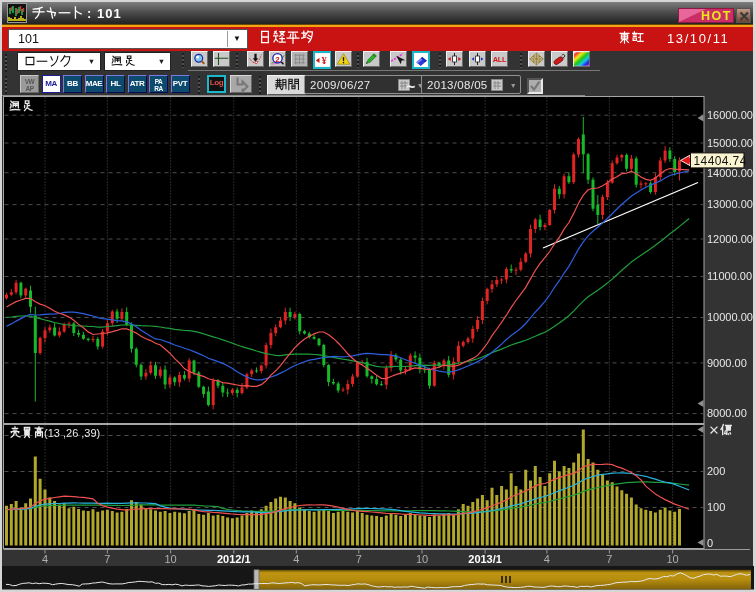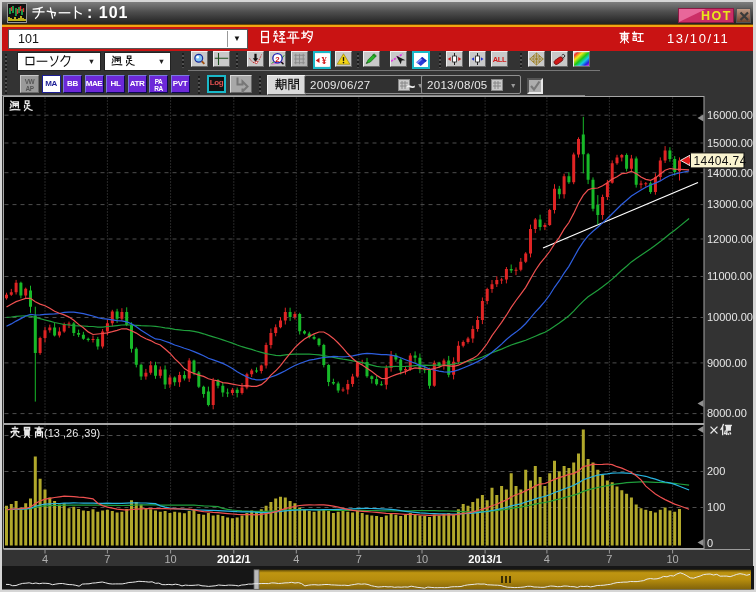--- a/index.html
+++ b/index.html
@@ -15,21 +15,21 @@
  font-size:12.5px;color:#111;line-height:18px;padding-left:9px}
 #combo .da{position:absolute;right:1px;top:1px;width:19px;height:16px;background:#fff;
  border-left:1px solid #999;text-align:center;font-size:8px;color:#111;line-height:16px}
 #tbar{left:0;top:49px;width:751px;height:45px;background:#333}
 .grip{position:absolute;width:2px;background-image:repeating-linear-gradient(#1c1c1c 0 2px,#505050 2px 4px)}
 .cb{position:absolute;height:19px;background:#fff;border:1px solid #222;font-size:12.5px;color:#111;
  display:flex;align-items:center;padding-left:6px}
 .cb .da{position:absolute;right:2px;top:2px;width:13px;height:14px;font-size:7.5px;color:#222;text-align:center;line-height:14px}
 .ib{position:absolute;top:0px;width:17px;height:16px;background:#c9c9c9;
  border:1px solid;border-color:#efefef #6a6a6a #6a6a6a #efefef}
-.nb{position:absolute;top:3px;height:18px;background:#6d28d9;color:#fff;
+.nb{position:absolute;top:3px;height:18px;background:#0c4a6e;color:#fff;
  border:1px solid;border-color:#7a7ae0 #0a0a50 #0a0a50 #7a7ae0;
  font-weight:bold;font-size:8px;text-align:center;line-height:16px;letter-spacing:-0.4px;overflow:hidden}
 .nb2{line-height:7px;font-size:6.5px;padding-top:1.5px}
 #r2line{position:absolute;left:0px;top:44px;width:583px;height:1px;background:#8a8a8a}
 .datef{position:absolute;top:2px;height:19px;background:#303030;border:1px solid #909090;border-radius:2px;
  color:#e8e8e8;font-size:11.5px;display:flex;align-items:center;padding-left:5px;letter-spacing:0.3px}
 svg text.ax{font:11px "Liberation Sans",sans-serif;fill:#e8e8e8}
 svg text.xt{font:11px "Liberation Sans",sans-serif;fill:#b0b0b0;text-anchor:middle}
 svg text.xt.b{fill:#fff;font-weight:bold}
 .nb.r2{top:24px}.datef.r2d{top:24px}
@@ -75,21 +75,21 @@
           <g stroke="#fff">
             <use href="#gya_s" transform="translate(13,0) scale(0.13)"></use>
           </g>
           <g stroke="#fff">
             <use href="#gbar" transform="translate(26,0) scale(0.13)"></use>
           </g>
           <g stroke="#fff">
             <use href="#gto" transform="translate(39,0) scale(0.13)"></use>
           </g>
         </svg>
-   <span style="color:#fff;font-weight:bold;font-size:16px;margin-left:2px;letter-spacing:1px">: 101</span>
+   <span style="color:#fff;font-weight:bold;font-size:13px;margin-left:2px;letter-spacing:1px">: 101</span>
       </div>
   <div class="abs" style="left:676px;top:6px;width:56px;height:15px;background:#cb2e66;border:1px solid #8a1a44;overflow:hidden">
     <div class="abs" style="left:0;top:0;width:27px;height:13px;background:#e8679a;clip-path:polygon(0 0,100% 0,0 100%)"></div>
     <div class="abs" style="left:22px;top:-0.5px;color:#e8e81a;font-weight:bold;font-size:12.5px;letter-spacing:1.5px">HOT</div>
   </div>
   <div class="abs" style="left:734px;top:6px;width:15px;height:15px;background:linear-gradient(#c09a85,#70452f);border:1px solid #555;
     ">
         <svg width="13" height="13" style="display:block;margin:0.5px">
           <path d="M2.5 2.5L10 10M10 2.5L2.5 10" stroke="#3a3a3a" stroke-width="2.2"></path>
         </svg>

